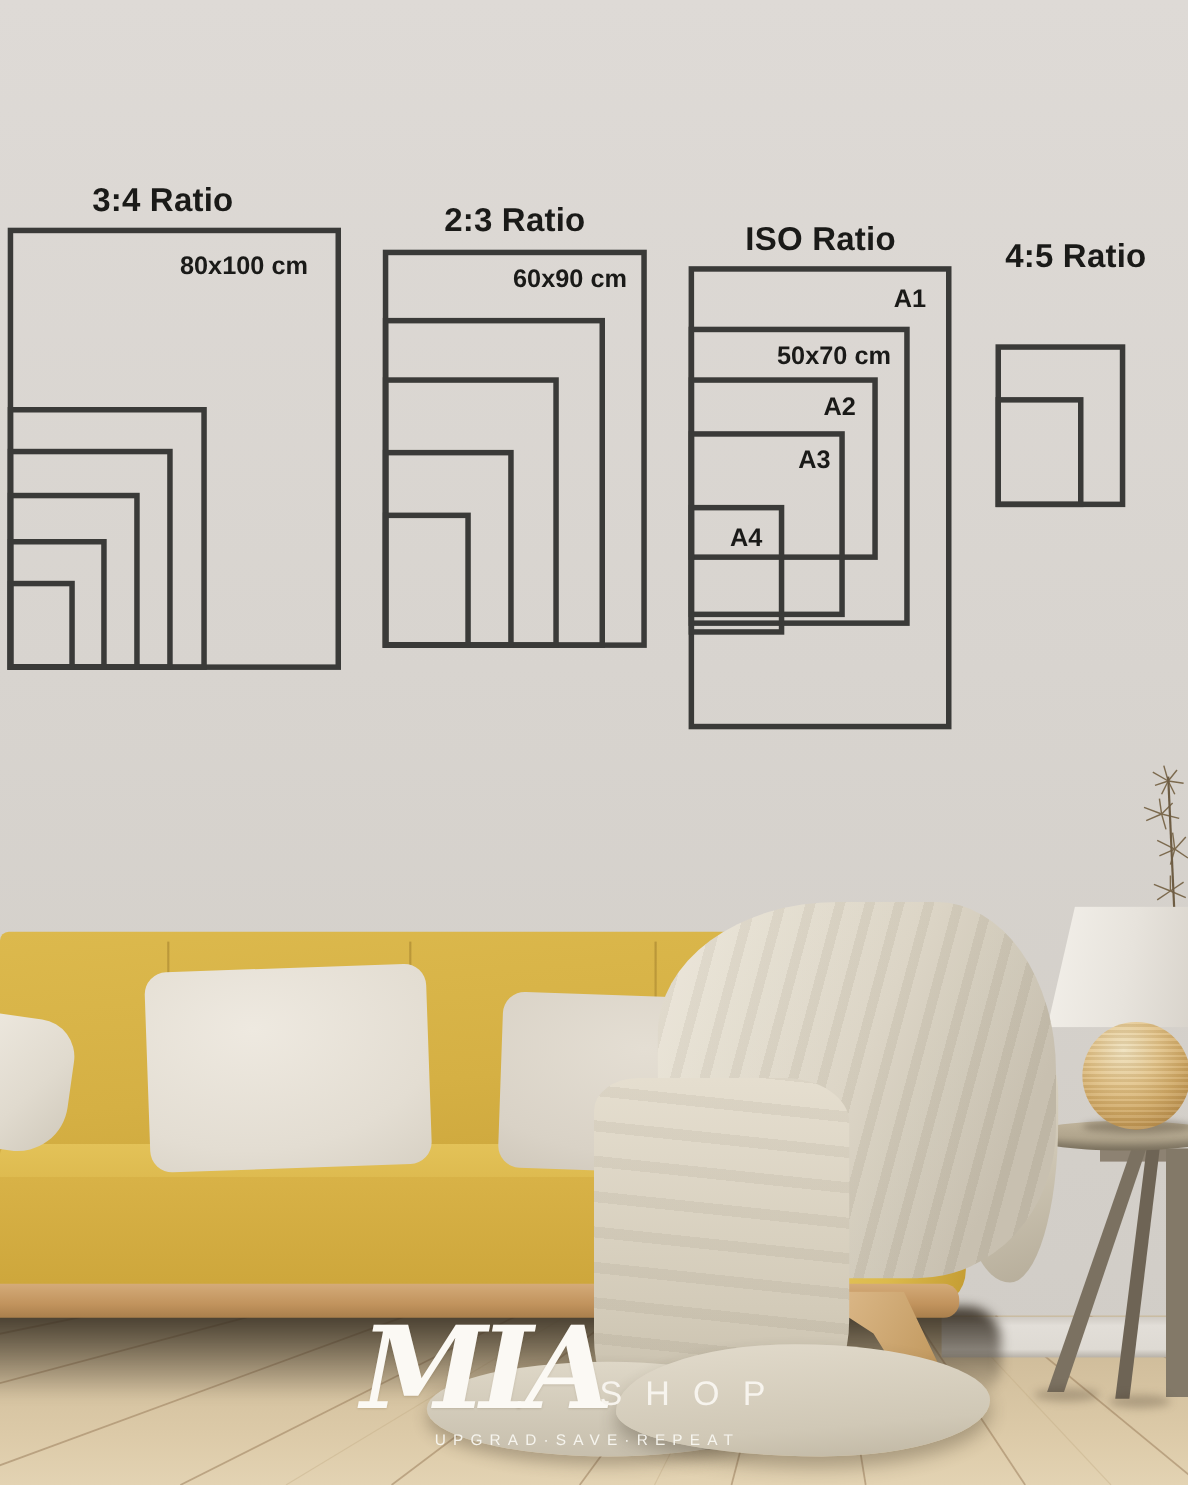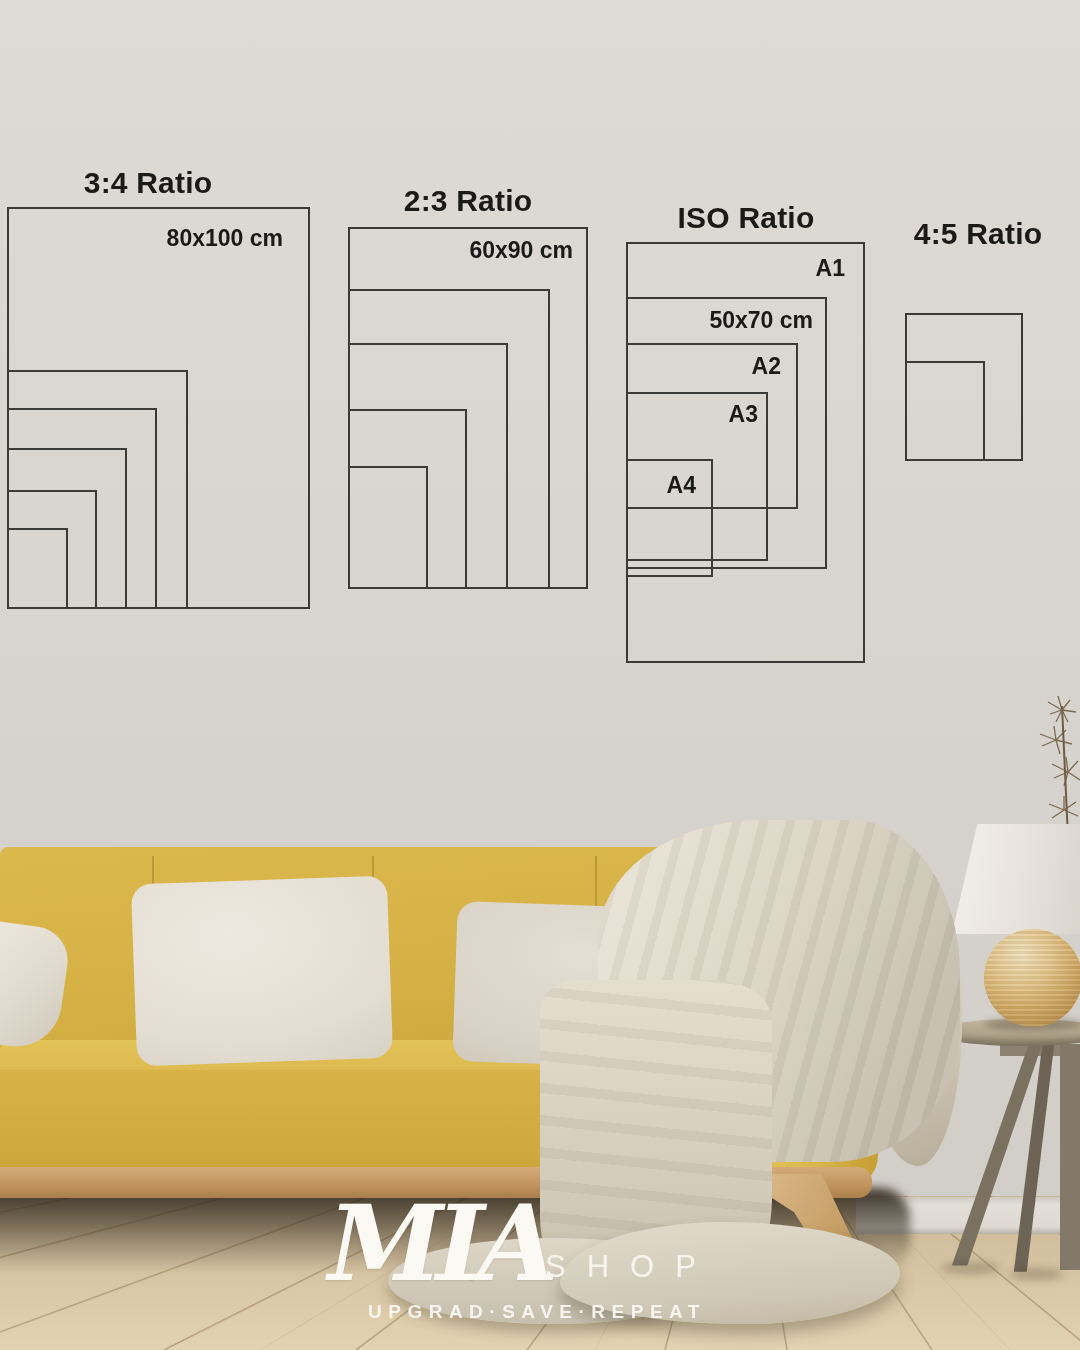--- a/index.html
+++ b/index.html
@@ -7,21 +7,21 @@
           font-family:"Liberation Sans",sans-serif;background:#d7d3cd;padding-left:15px;}
   .abs{position:absolute;}
 
   
   .wall{inset:0;background:linear-gradient(180deg,#dedad6 0%,#d8d4cf 45%,#d3cfc9 78%,#d0ccc6 100%);}
 
   
   #size-chart{inset:0;z-index:3;}
   .sc-title{position:absolute;transform:translate(-50%,-50%);font-size:30px;font-weight:700;
             color:#161614;white-space:nowrap;letter-spacing:.2px;}
-  .sc-rect{position:absolute;border:2px solid #0f766e;box-sizing:border-box;}
+  .sc-rect{position:absolute;border:5px solid #0f766e;box-sizing:border-box;}
   .sc-label{position:absolute;font-size:23px;font-weight:700;color:#1a1a18;white-space:nowrap;line-height:1;}
   .sc-label.center{position:absolute;inset:0;display:flex;align-items:center;justify-content:center;}
 
   
   .floor{left:0;top:1196px;width:1080px;height:154px;
          background:linear-gradient(180deg,#c7b694 0%,#d2bf9d 30%,#dccaa8 70%,#e3d3b3 100%);}
   .floor svg{position:absolute;left:0;top:0;}
   .baseboard{left:856px;top:1197px;width:224px;height:37px;
              background:linear-gradient(180deg,#cfcac3 0%,#e2ded8 22%,#dedad3 80%,#b7b1a8 100%);}
 
@@ -94,21 +94,21 @@
        background:linear-gradient(180deg,#ded7c7,#c7bfad);box-shadow:0 8px 14px rgba(60,50,35,.30);}
   .blanket-pool2{left:560px;top:1222px;width:340px;height:102px;border-radius:48% 52% 45% 55%/60% 50% 50% 40%;
        background:linear-gradient(175deg,#e2dbcc 0%,#d0c8b6 70%,#bfb6a2 100%);
        box-shadow:0 10px 16px rgba(60,50,35,.32);}
 
   
   .logo{z-index:9;color:#fbf9f4;}
   .logo-mia{left:328px;top:1192px;font-family:"DejaVu Serif",serif;font-style:italic;font-weight:700;
        font-size:104px;line-height:1;letter-spacing:-7px;color:#fbf9f4;text-shadow:0 1px 2px rgba(80,60,30,.15);}
   .logo-shop{left:545px;top:1249px;font-size:31px;font-weight:400;letter-spacing:21px;color:#f7f4ee;}
-  .logo-tagline{left:368px;top:1301px;width:300px;text-align:center;font-size:19px;font-weight:700;
+  .logo-tagline{left:384px;top:1301px;width:300px;text-align:center;font-size:14px;font-weight:400;
        letter-spacing:6.5px;color:rgba(250,248,243,.92);}
 </style>
 </head>
 <body>
 
 <div class="canvas">
 
   <div class="abs wall"></div>
 
   <div class="abs" id="size-chart">

